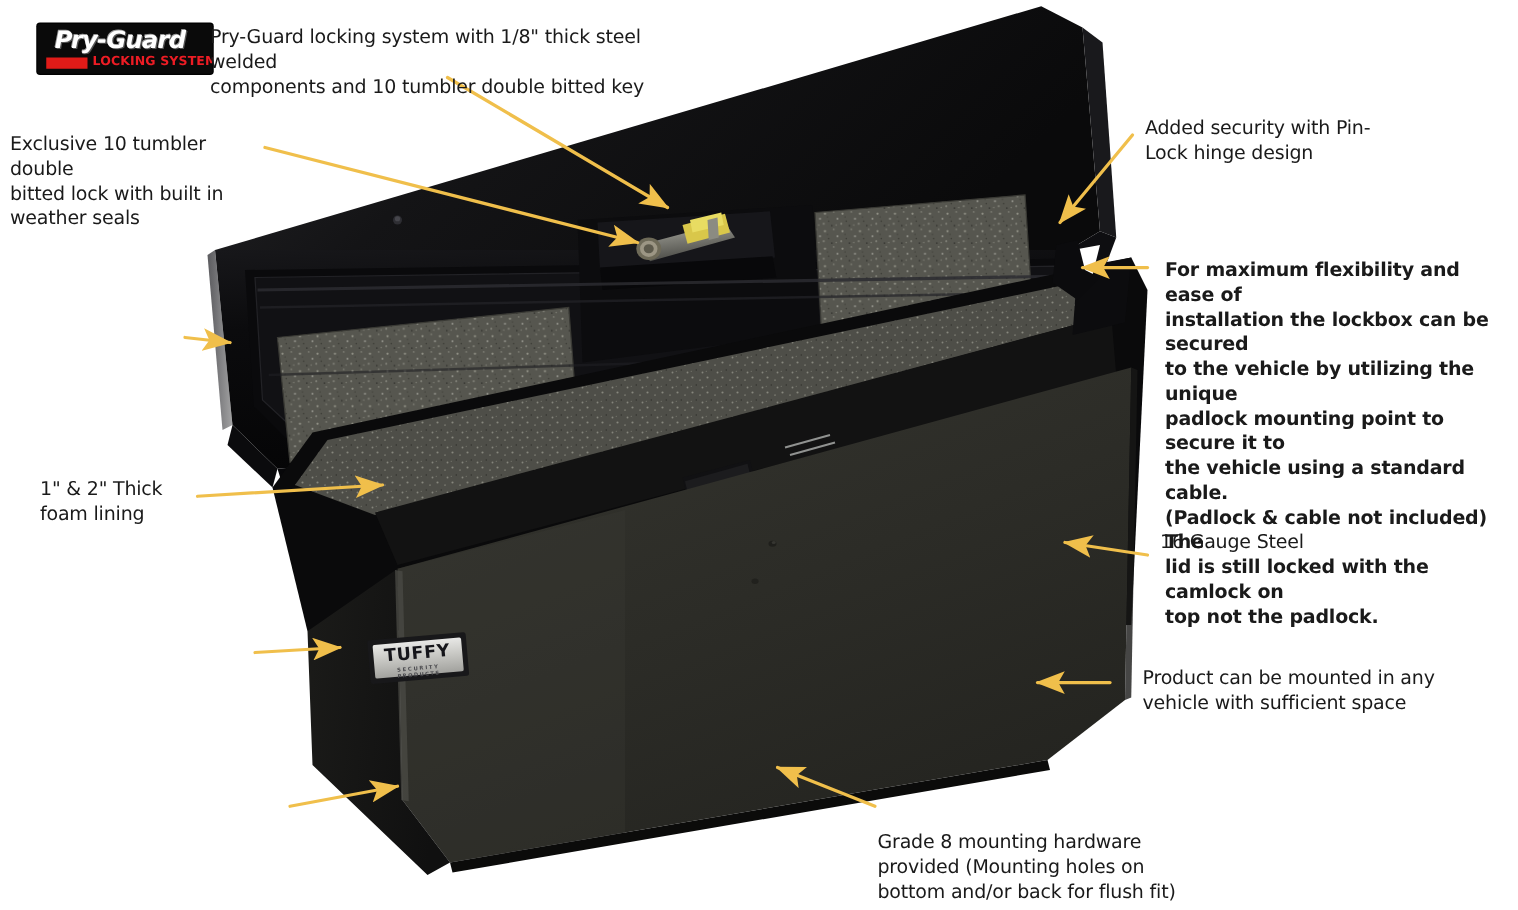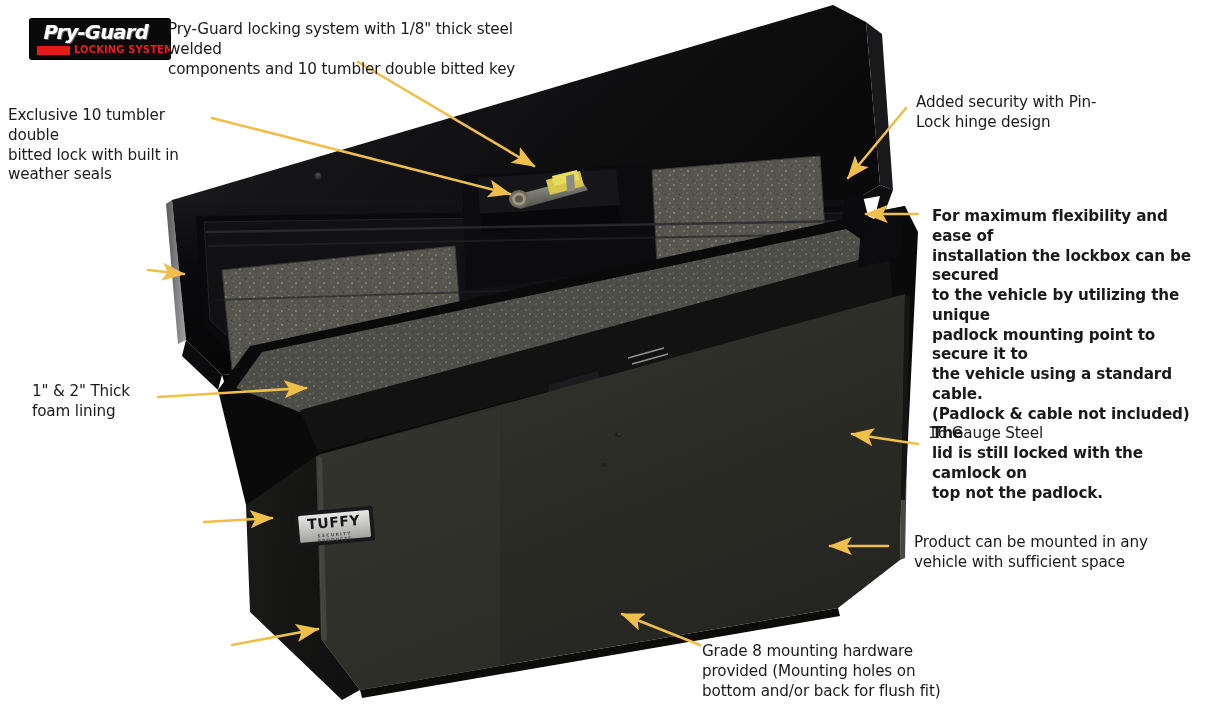--- a/index.html
+++ b/index.html
@@ -273,17 +273,17 @@
 the vehicle using a standard cable.
 (Padlock &amp; cable not included)    The
 lid is still locked with the camlock on
 top not the padlock.</div>
 
   <div class="callout" style="left:928px; top:424px; width:180px;">16 Gauge Steel</div>
 
   <div class="callout" style="left:898px; top:533px; width:240px;margin-left:16px;">Product can be mounted in any
 vehicle with sufficient space</div>
 
-  <div class="callout" style="left:702px; top:642px; width:280px;">Grade 8 mounting hardware
+  <div class="callout" style="left:702px; top:664px; width:280px;">Grade 8 mounting hardware
 provided (Mounting holes on
 bottom and/or back for flush fit)</div>
 
 </div>
 
 </body></html>

